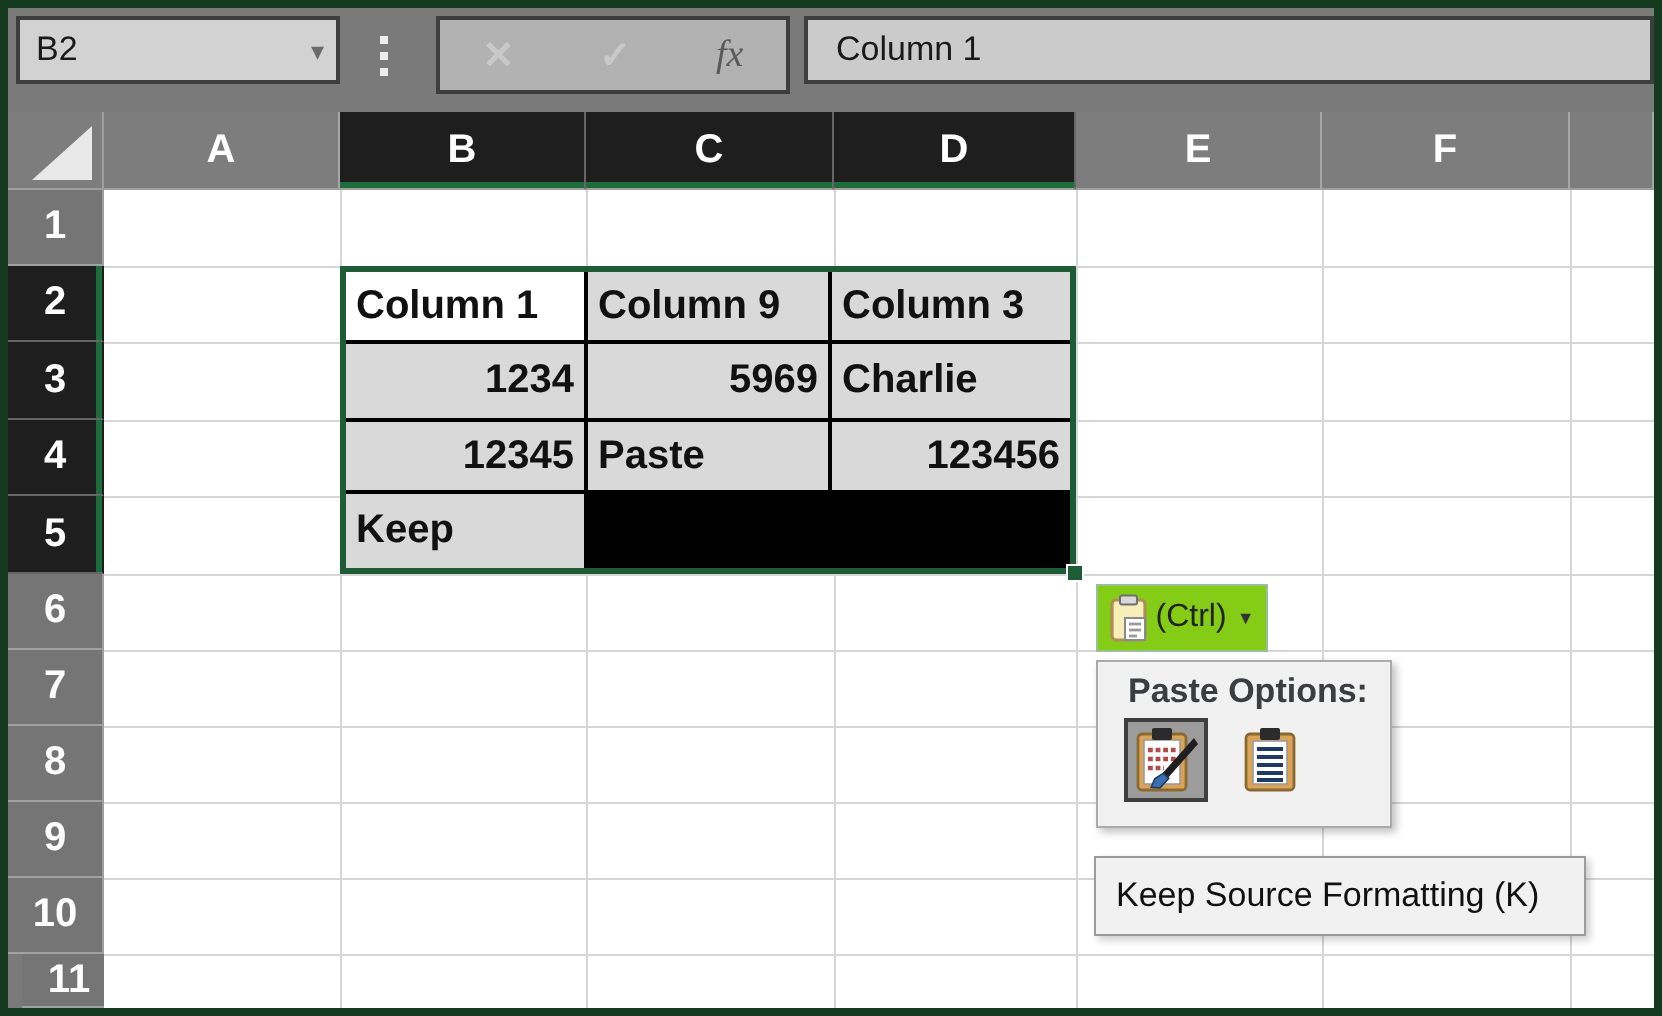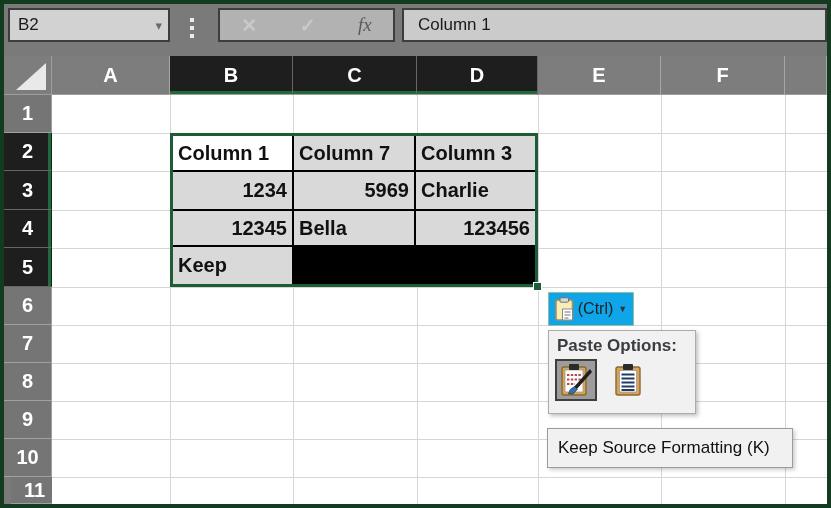--- a/index.html
+++ b/index.html
@@ -16,21 +16,21 @@
   .name-box {
     left:4px; top:4px; width:162px; height:34px;
     background:#d2d2d2; border:2px solid #3d3d3d;
     display:flex; align-items:center; padding:0 6px 0 8px;
     font-size:17px; color:#1a1a1a;
   }
   .name-box .nb-arrow { margin-left:auto; font-size:13px; color:#6a6a6a; }
   .dots { left:186px; top:14px; display:flex; flex-direction:column; gap:4px; }
   .dots i { width:4px; height:4px; background:#ededed; display:block; }
   .fx-group {
-    left:214px; top:4px; width:177px; height:34px;
+    left:214px; top:4px; width:177px; height:39px;
     background:#b2b2b2; border:2px solid #3d3d3d;
     display:flex; align-items:center; justify-content:space-around;text-align:center;
   }
   .fx-group .dis { color:#c9c9c9; font-size:19px; font-weight:700; }
   .fx-group .fx { color:#5a5a5a; font-size:19px; font-style:italic; font-family:"Liberation Serif", serif; }
   .formula-bar {
     left:398px; top:4px; width:425px; height:34px;
     background:#cbcbcb; border:2px solid #3d3d3d;
     display:flex; align-items:center; padding-left:14px;
     font-size:17px; color:#1a1a1a;
@@ -85,29 +85,29 @@
   .tcell.active { background:#ffffff; }
   .tcell.num { justify-content:flex-end; }
   .fill-handle {
     position:absolute; right:-7px; bottom:-7px; width:9px; height:9px;
     background:#1d5c35; border:1px solid #ffffff;
   }
 
   
   .paste-btn {
     left:544px; top:288px; width:86px; height:34px;
-    background:#0ea5e9; border:1px solid #9cbd9c;
+    background:#84cc16; border:1px solid #9cbd9c;
     display:flex; align-items:center; justify-content:center; gap:4px;
     z-index:10; font-size:16px; color:#222;
   }
   .paste-btn .pb-arrow { font-size:9px; color:#333; margin-left:1px; }
   .paste-panel {
     left:544px; top:326px; width:148px; height:84px;
     background:#f1f1f1; border:1px solid #ababab;
-    box-shadow:2px 2px 4px rgba(0,0,0,0.25); z-index:10;
+    box-shadow:2px 2px 4px rgba(0,0,0,0.25); z-index:10;padding-left:7px;
   }
   .pp-title { margin:5px 0 0 8px; font-size:17px; font-weight:700; color:#3a3d42; }
   .pp-icons { display:flex; gap:10px; margin:3px 0 0 6px; }
   .pp-opt { width:42px; height:42px; display:flex; align-items:center; justify-content:center; }
   .pp-opt.selected { background:#9c9c9c; border:2px solid #3f3f3f; }
   .tooltip {
     left:543px; top:424px; width:246px; height:40px;
     background:#f1f1f1; border:1px solid #9b9b9b;
     box-shadow:2px 2px 4px rgba(0,0,0,0.2); z-index:10;
     display:flex; align-items:center; padding-left:10px;
@@ -180,27 +180,27 @@
         <div class="gl-h" style="top: 230px;"></div>
         <div class="gl-h" style="top: 268px;"></div>
         <div class="gl-h" style="top: 306px;"></div>
         <div class="gl-h" style="top: 344px;"></div>
         <div class="gl-h" style="top: 382px;"></div>
       </div>
 
     <div class="table-wrap">
       <div class="table-grid" id="tableGrid">
           <div class="tcell active">Column 1</div>
-          <div class="tcell">Column 7</div>
+          <div class="tcell">Column 9</div>
           <div class="tcell">Column 3</div>
           <div class="tcell num">1234</div>
           <div class="tcell num">5969</div>
           <div class="tcell">Charlie</div>
           <div class="tcell num">12345</div>
-          <div class="tcell">Bella</div>
+          <div class="tcell">Paste</div>
           <div class="tcell num">123456</div>
           <div class="tcell">Keep</div>
         </div>
       <span class="fill-handle"></span>
     </div>
   </div>
 
   <div class="abs paste-btn">
     <svg width="19" height="24" viewBox="0 0 19 24">
       <rect x="1" y="3" width="16.5" height="20" rx="2" fill="#f8efb8" stroke="#b08d57" stroke-width="1.6"></rect>

